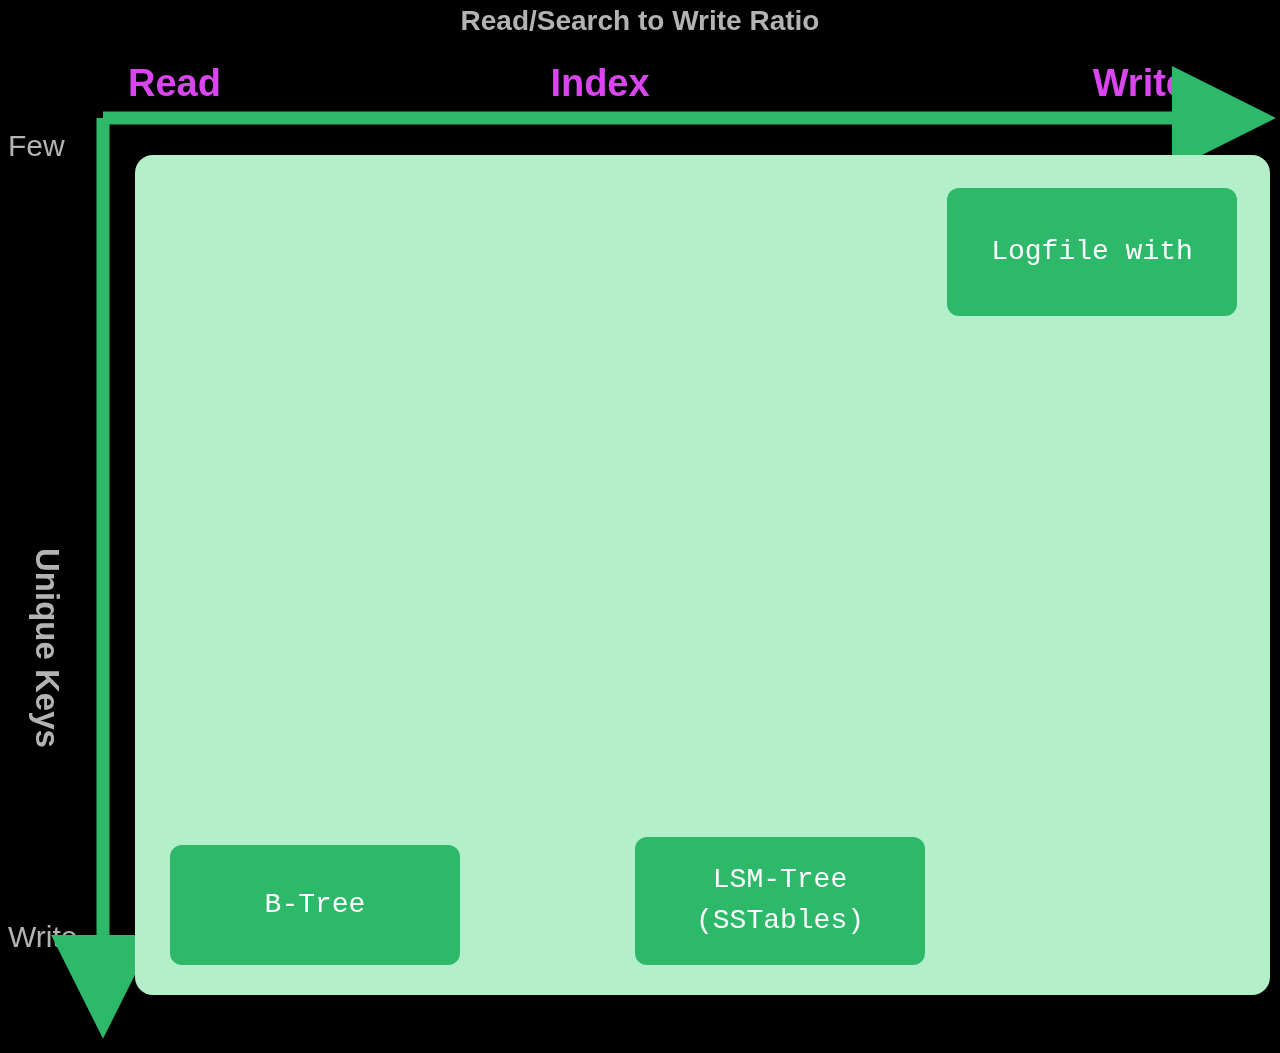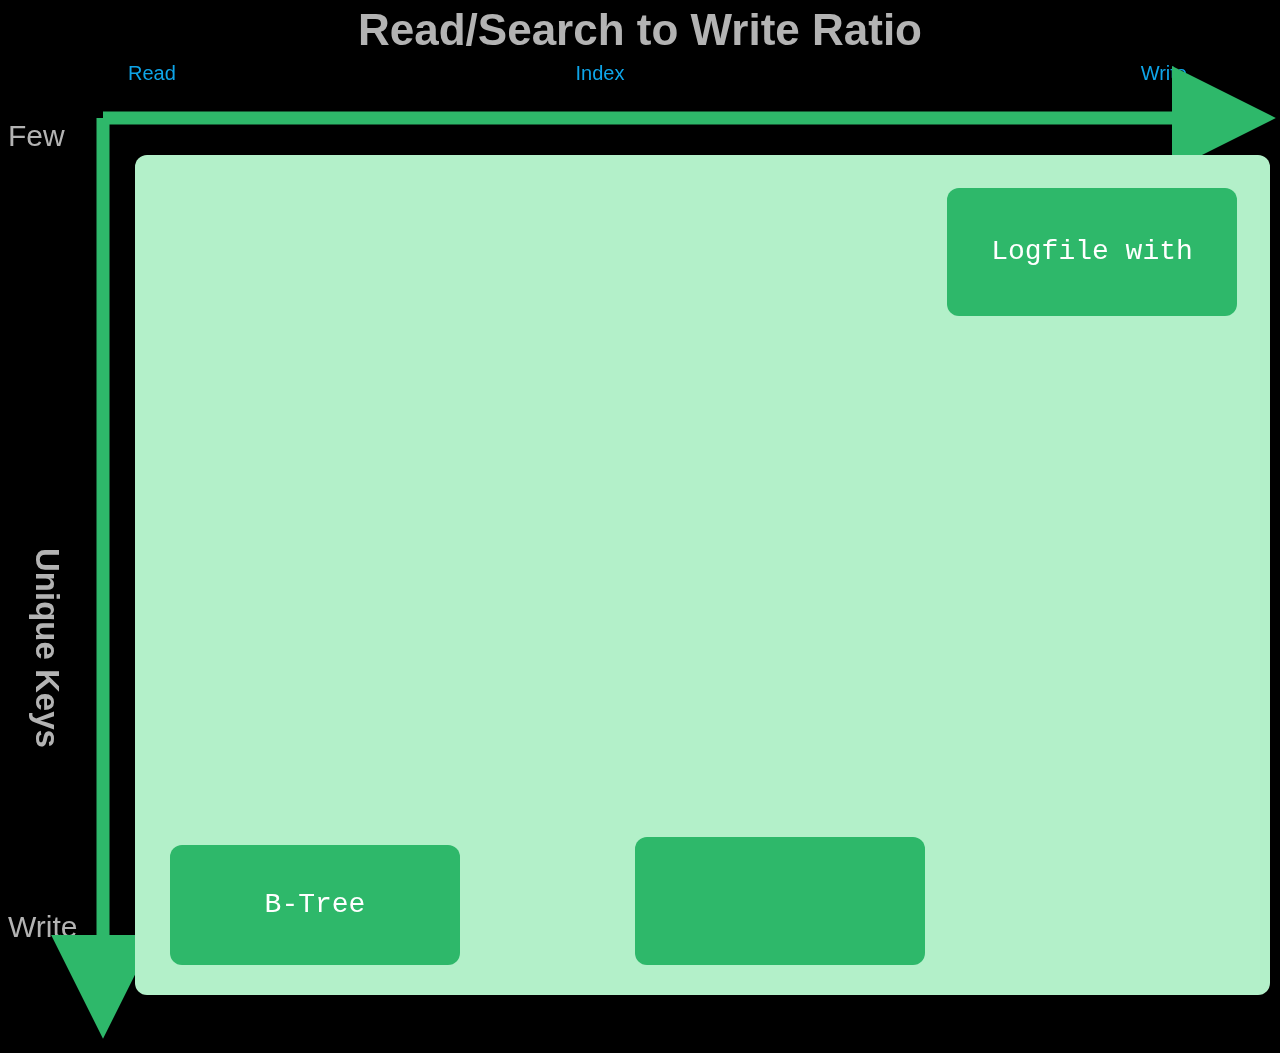--- a/index.html
+++ b/index.html
@@ -14,45 +14,46 @@
       font-family: -apple-system, BlinkMacSystemFont, "Segoe UI", Helvetica, Arial, sans-serif;
       position: relative;
       overflow: hidden;
     }
     .title {
       position: absolute;
       top: 5px;
       left: 50%;
       transform: translateX(-50%);
       color: #b3b3b3;
-      font-size: 44px;
+      font-size: 28px;
       font-weight: 600;
     }
     .x-tick {
       position: absolute;
       top: 62px;
-      color: #0ea5e9;
-      font-size: 20px;
-      font-weight: 400;
+      color: #d946ef;
+      font-size: 38px;
+      font-weight: 700;
     }
     .x-tick-read {
       left: 128px;
     }
     .x-tick-mixed {
       left: 600px;
       transform: translateX(-50%);
     }
     .x-tick-write {
       right: 93px;
     }
     .y-tick {
       position: absolute;
       color: #b3b3b3;
       font-size: 30px;
       font-weight: 400;
+      margin-top: 10px;
     }
     .y-tick-few {
       top: 119px;
       left: 8px;
     }
     .y-tick-many {
       top: 910px;
       left: 8px;
     }
     .y-axis-label {
@@ -74,21 +75,21 @@
       height: 1053px;
       pointer-events: none;
     }
     .plot-area {
       position: absolute;
       top: 155px;
       left: 135px;
       width: 1135px;
       height: 840px;
       background: #b3f0c9;
-      border-radius: 12px;
+      border-radius: 18px;
     }
     .node {
       position: absolute;
       background: #2eb86a;
       color: #ffffff;
       font-family: "SFMono-Regular", Consolas, "Liberation Mono", Menlo, monospace;
       font-size: 28px;
       font-weight: 400;
       border-radius: 12px;
       display: flex;
@@ -148,14 +149,16 @@
 </svg>
 
 <div class="plot-area">
   <div class="node node-logfile">
     <span>Logfile with</span>
   </div>
   <div class="node node-btree">
     <span>B-Tree</span>
   </div>
   <div class="node node-lsm">
+    <span>LSM-Tree</span>
+    <span>(SSTables)</span>
   </div>
 </div>
 
 </body></html>

